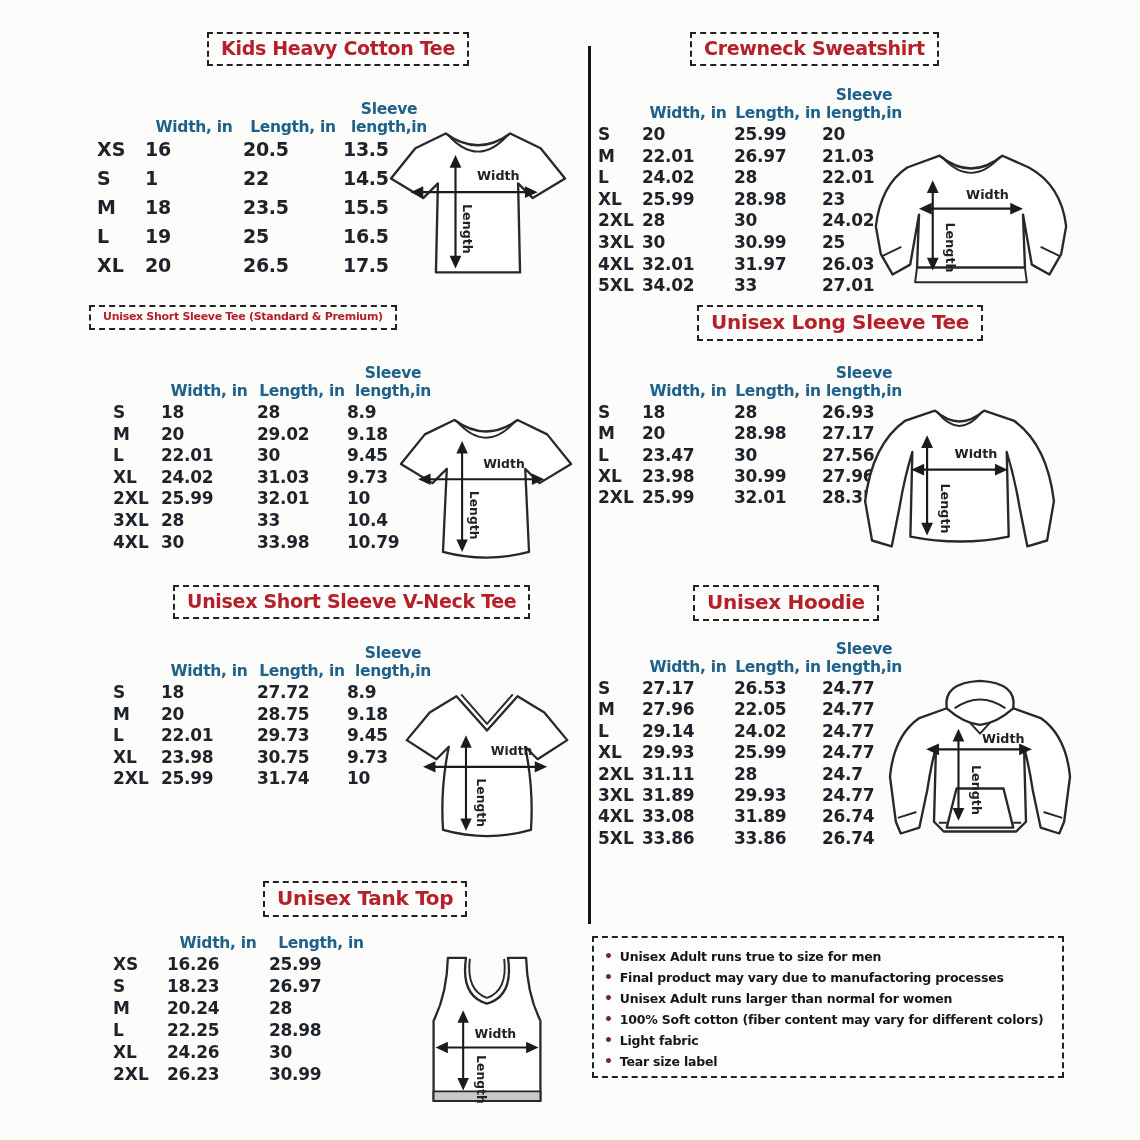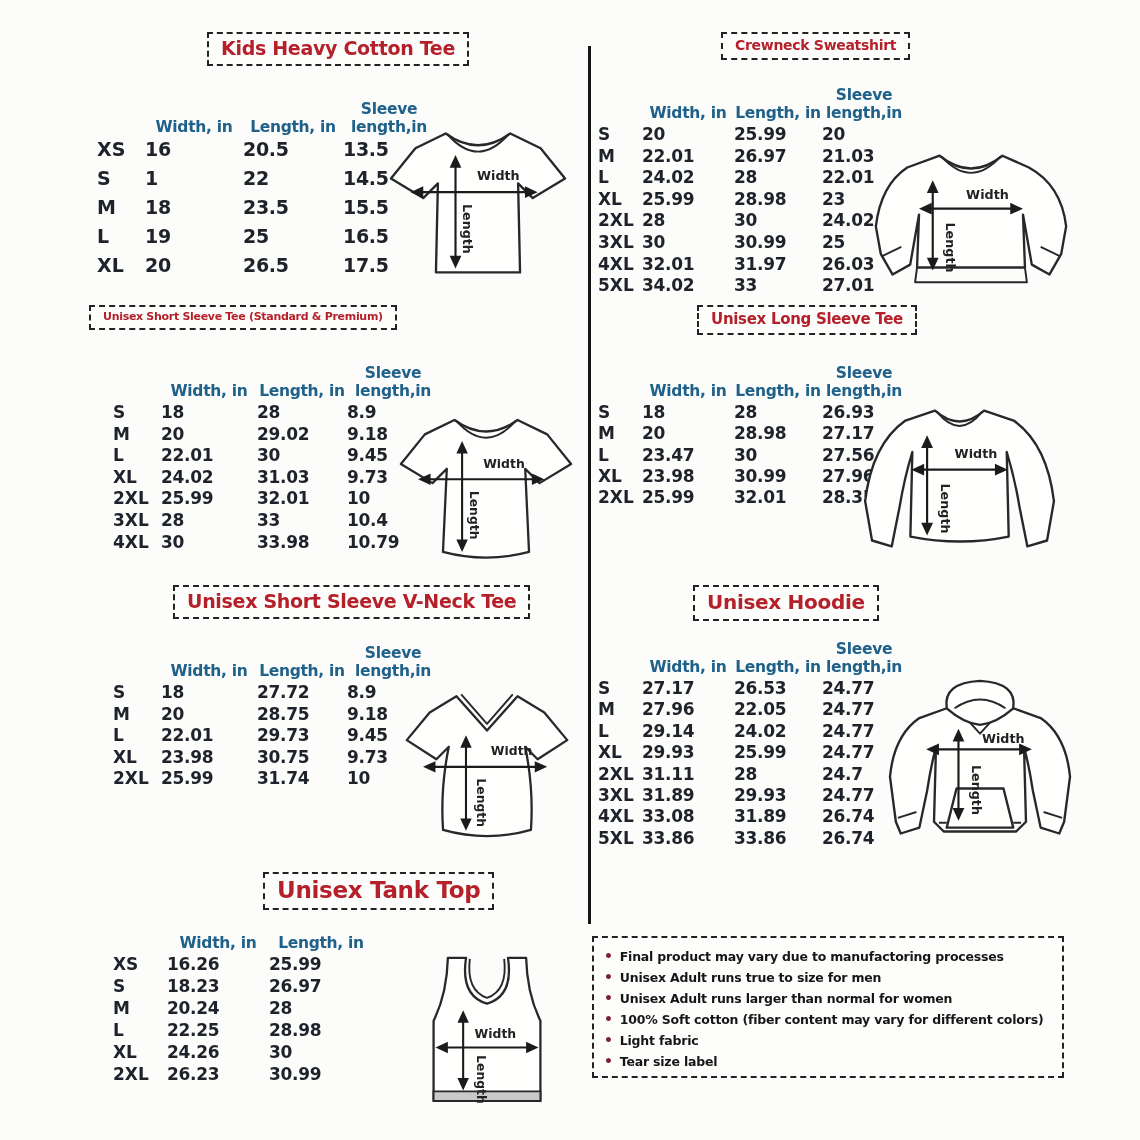--- a/index.html
+++ b/index.html
@@ -80,21 +80,21 @@
         <line class="arrow" x1="33" y1="82" x2="149" y2="82"></line>
         <polygon class="ah" points="26,82 39,76 39,88"></polygon>
         <polygon class="ah" points="156,82 143,76 143,88"></polygon>
       </g>
       <text class="diag-label" x="94" y="70">Width</text>
       <text class="diag-label" x="80" y="94" transform="rotate(90 80 94)">Length</text>
     </svg>
   </div>
 
   <div class="sec" style="left:592px;top:30px;width:480px;height:268px">
-    <div class="title-box" style="left:129px;top:2px;font-size:14px"><span>Crewneck Sweatshirt</span></div>
+    <div class="title-box" style="left:98px;top:2px;font-size:19px"><span>Crewneck Sweatshirt</span></div>
     <div class="size-table" style="left:6px;top:50px;grid-template-columns:44px 92px 88px 84px;grid-template-rows:46px;grid-auto-rows:21.6px;font-size:17px">
         <div class="corner-cell"></div>
         <div class="col-header">Width, in</div>
         <div class="col-header">Length, in</div>
         <div class="col-header">Sleeve
 length,in</div>
         <div class="size-cell">S</div>
         <div class="val-cell">20</div>
         <div class="val-cell">25.99</div>
         <div class="val-cell">20</div>
@@ -197,21 +197,21 @@
         <line class="arrow" x1="31" y1="84" x2="149" y2="84"></line>
         <polygon class="ah" points="24,84 37,78 37,90"></polygon>
         <polygon class="ah" points="156,84 143,78 143,90"></polygon>
       </g>
       <text class="diag-label" x="92" y="72">Width</text>
       <text class="diag-label" x="78" y="96" transform="rotate(90 78 96)">Length</text>
     </svg>
   </div>
 
   <div class="sec" style="left:592px;top:303px;width:480px;height:272px">
-    <div class="title-box" style="left:105px;top:2px;font-size:15px"><span>Unisex Long Sleeve Tee</span></div>
+    <div class="title-box" style="left:105px;top:2px;font-size:20px"><span>Unisex Long Sleeve Tee</span></div>
     <div class="size-table" style="left:6px;top:48px;grid-template-columns:44px 92px 88px 84px;grid-template-rows:53px;grid-auto-rows:21.3px;font-size:17px">
         <div class="corner-cell"></div>
         <div class="col-header">Width, in</div>
         <div class="col-header">Length, in</div>
         <div class="col-header">Sleeve
 length,in</div>
         <div class="size-cell">S</div>
         <div class="val-cell">18</div>
         <div class="val-cell">28</div>
         <div class="val-cell">26.93</div>
@@ -356,21 +356,21 @@
         <line class="arrow" x1="52" y1="76" x2="146" y2="76"></line>
         <polygon class="ah" points="45,76 58,70 58,82"></polygon>
         <polygon class="ah" points="153,76 140,70 140,82"></polygon>
       </g>
       <text class="diag-label" x="102" y="70">Width</text>
       <text class="diag-label" x="92" y="92" transform="rotate(90 92 92)">Length</text>
     </svg>
   </div>
 
   <div class="sec" style="left:85px;top:862px;width:495px;height:272px">
-    <div class="title-box" style="left:178px;top:10px;font-size:23px"><span>Unisex Tank Top</span></div>
+    <div class="title-box" style="left:178px;top:19px;font-size:20px"><span>Unisex Tank Top</span></div>
     <div class="size-table" style="left:28px;top:46px;grid-template-columns:54px 102px 104px;grid-template-rows:48px;grid-auto-rows:22px;font-size:17px">
         <div class="corner-cell"></div>
         <div class="col-header">Width, in</div>
         <div class="col-header">Length, in</div>
         <div class="size-cell">XS</div>
         <div class="val-cell">16.26</div>
         <div class="val-cell">25.99</div>
         <div class="size-cell">S</div>
         <div class="val-cell">18.23</div>
         <div class="val-cell">26.97</div>
@@ -403,22 +403,22 @@
       </g>
       <text class="diag-label" x="52" y="90">Width</text>
       <text class="diag-label" x="54" y="108" transform="rotate(90 54 108)">Length</text>
     </svg>
   </div>
 
   <div class="divider"></div>
 
   <div class="notes-box">
     <div>
+        <div class="note-item"><span class="bullet">•</span><span class="note-text">Unisex Adult runs true to size for men</span></div>
         <div class="note-item"><span class="bullet">•</span><span class="note-text">Final product may vary due to manufactoring processes</span></div>
-        <div class="note-item"><span class="bullet">•</span><span class="note-text">Unisex Adult runs true to size for men</span></div>
         <div class="note-item"><span class="bullet">•</span><span class="note-text">Unisex Adult runs larger than normal for women</span></div>
         <div class="note-item"><span class="bullet">•</span><span class="note-text">100% Soft cotton (fiber content may vary for different colors)</span></div>
         <div class="note-item"><span class="bullet">•</span><span class="note-text">Light fabric</span></div>
         <div class="note-item"><span class="bullet">•</span><span class="note-text">Tear size label</span></div>
       </div>
   </div>
 
 </div>
 
 </body></html>

